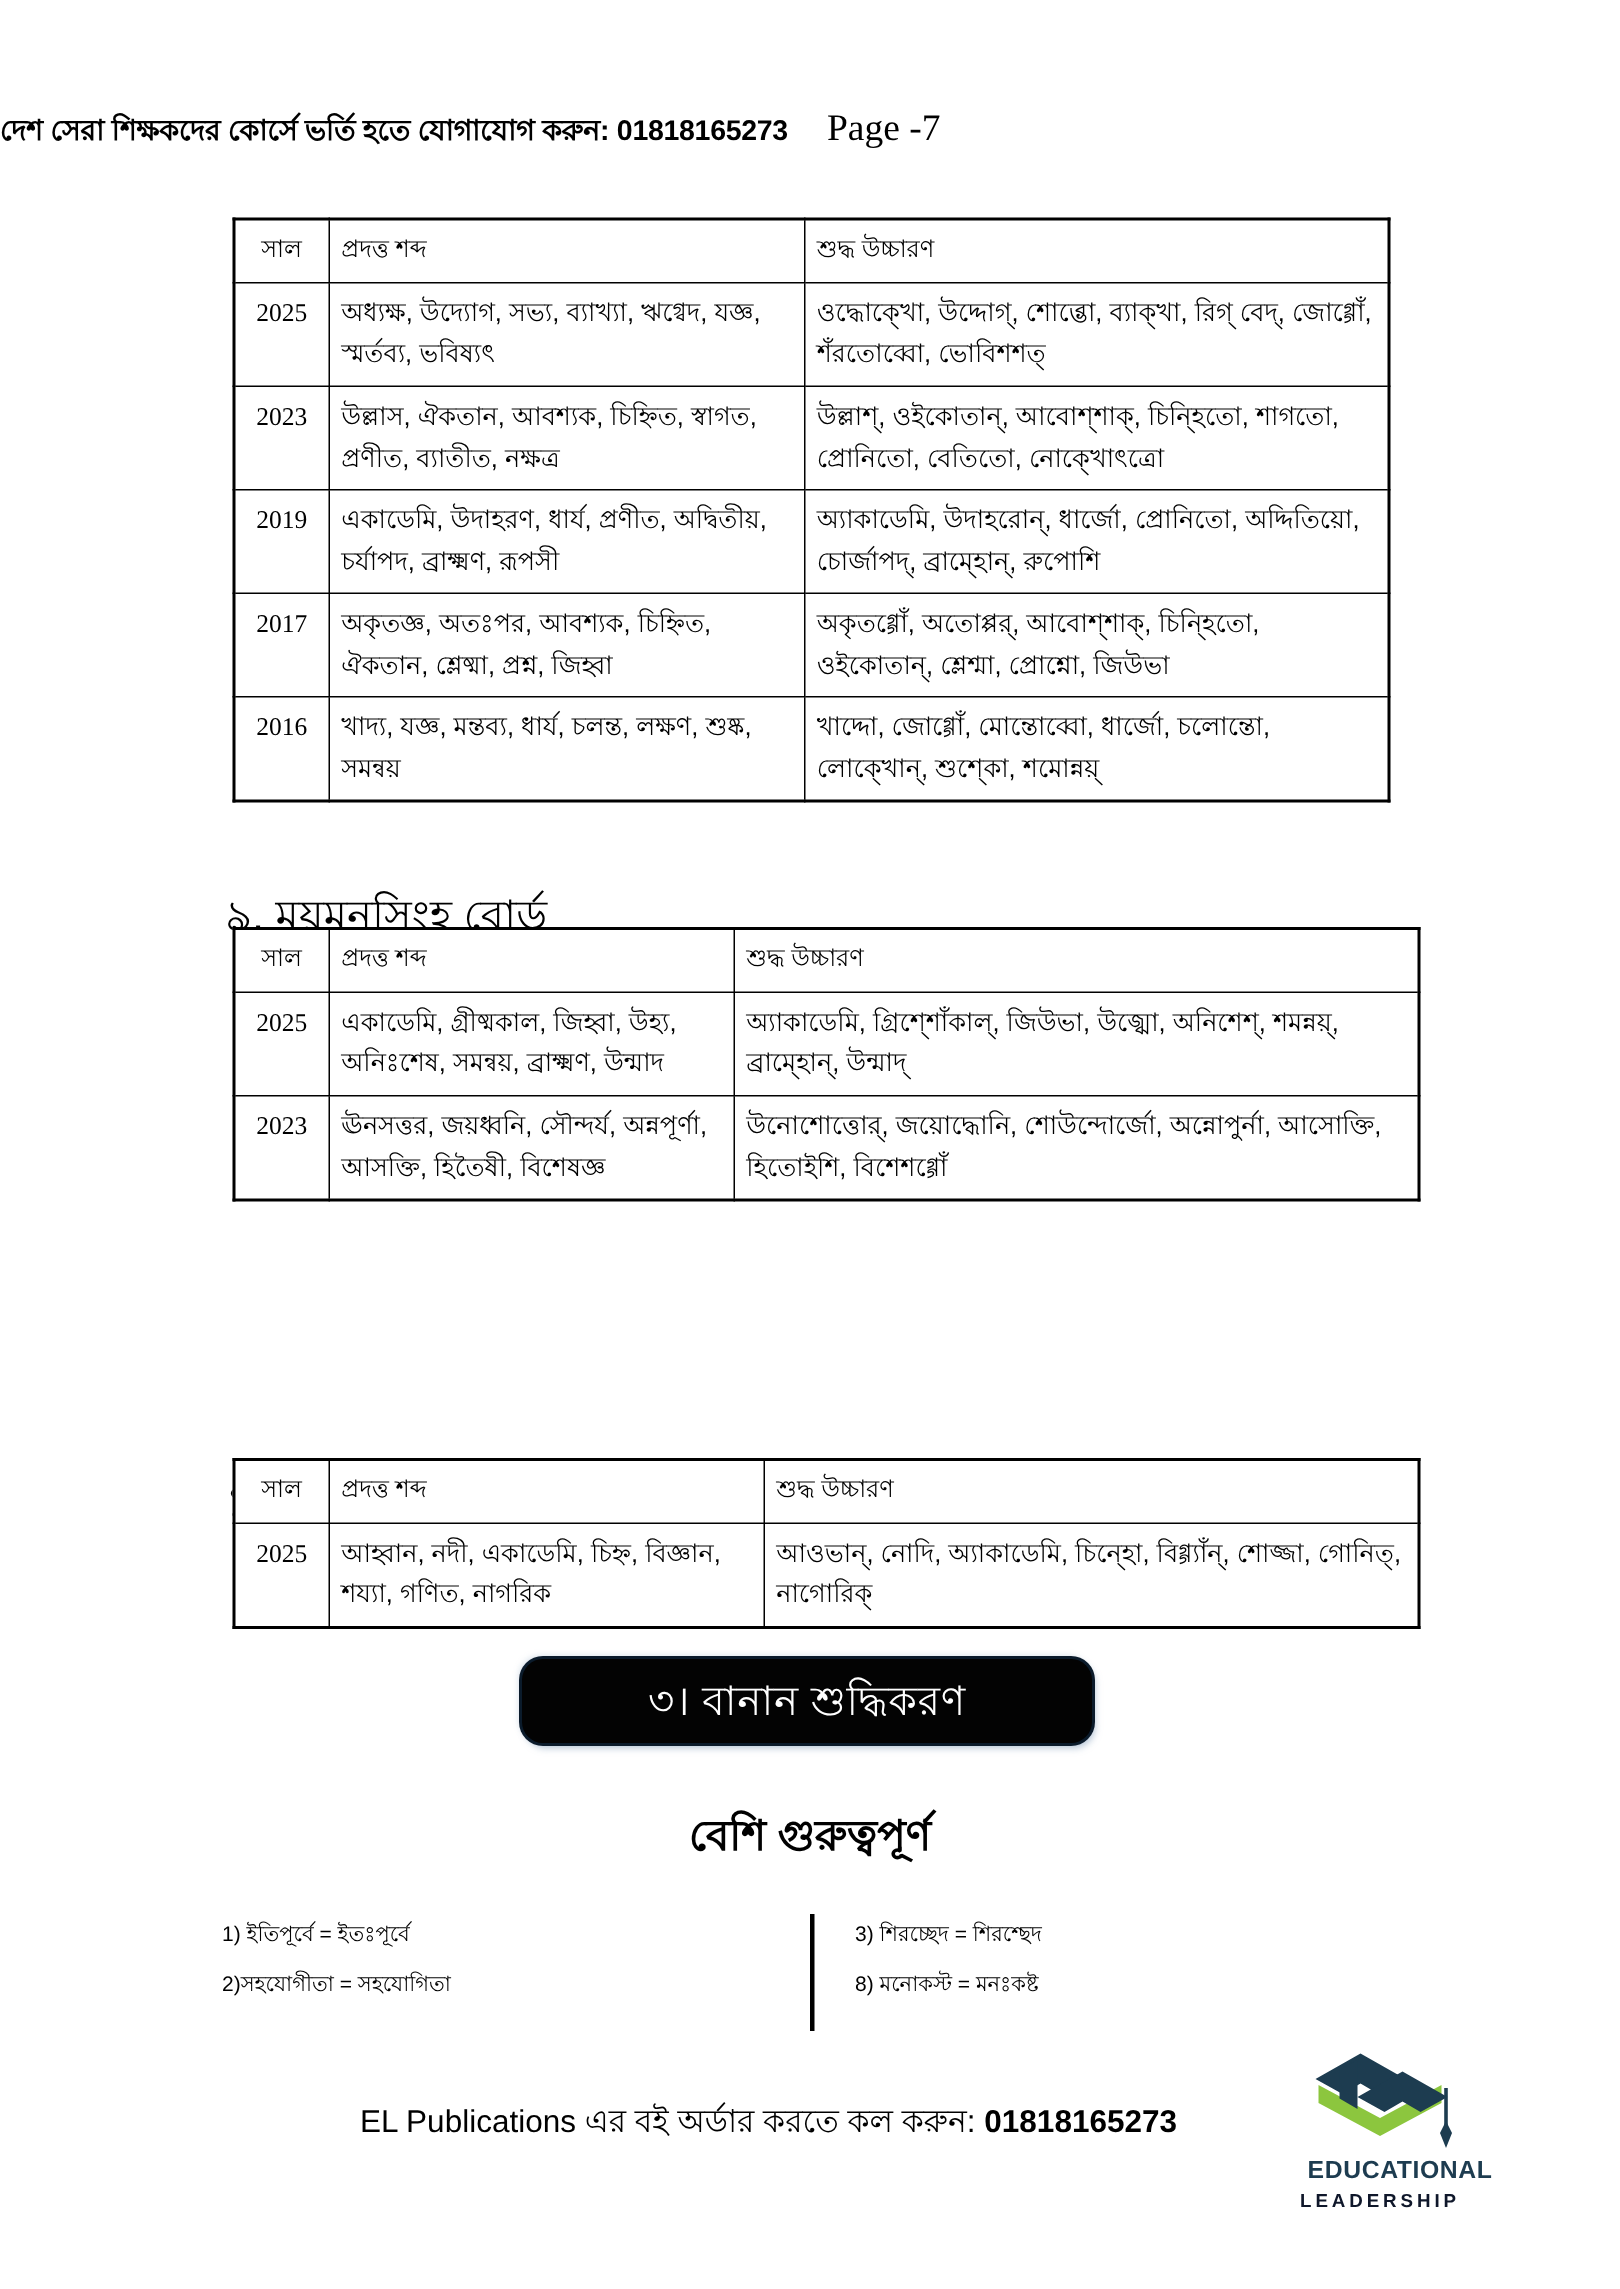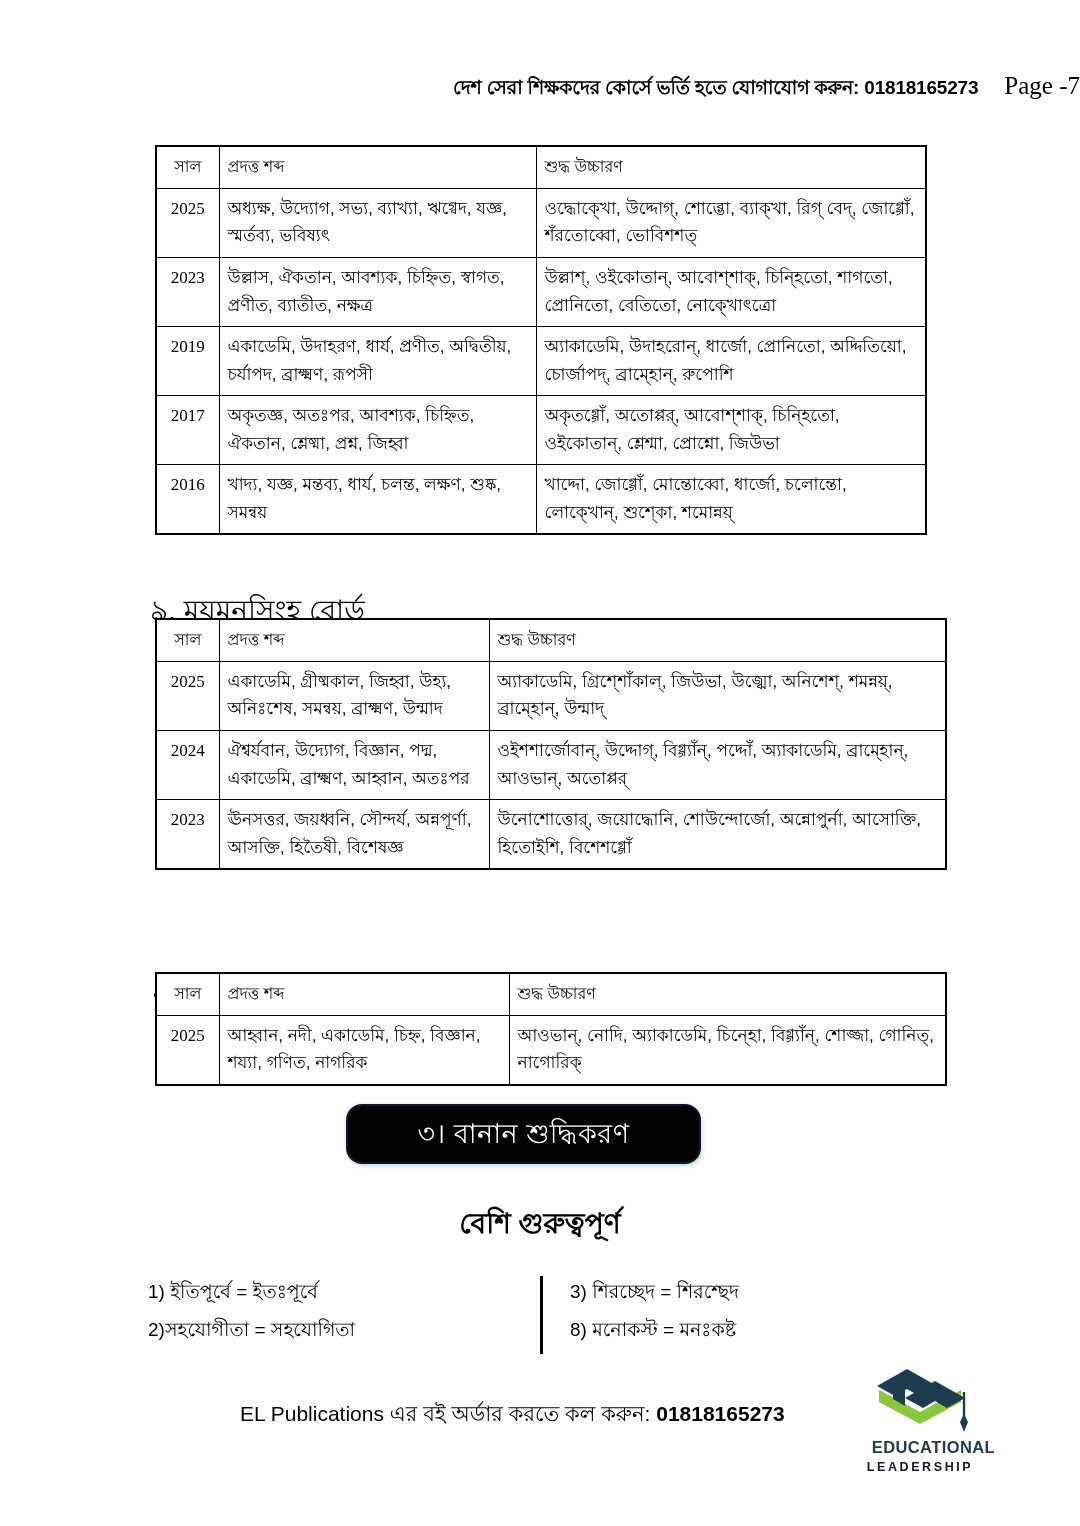--- a/index.html
+++ b/index.html
@@ -21,21 +21,21 @@
     width: 1080px;
     height: 1526px;
   }
 
   
   .header {
     position: absolute;
     top: 72px;
     left: 0;
     width: 1080px;
-    text-align: right;
+    text-align: left;
     white-space: nowrap;
   }
   .header-bn {
     font-family: "Liberation Sans", sans-serif;
     font-size: 19px;
     font-weight: bold;
     letter-spacing: -0.2px;
   }
   .header-page {
     font-family: "Liberation Serif", serif;
@@ -107,21 +107,21 @@
     margin-top: 44px;
   }
   #heading-mymensingh { left: 150px; top: 545px; }
   #heading-alim { left: 150px; top: 936px; }
 
   
   .banner {
     position: absolute;
     left: 348px;
     top: 1106px;
-    width: 351px;
+    width: 380px;
     height: 56px;
     background: #030303;
     border-radius: 14px;
     box-shadow: 0 0 0 2px #0b1b2b, 2px 3px 5px rgba(120,150,180,0.55),
                 -2px -2px 4px rgba(140,165,195,0.35);
     display: flex;
     align-items: center;
     justify-content: center;
     text-align: right;
   }
@@ -153,21 +153,21 @@
     width: 800px;
     height: 80px;
   }
   .list-col {
     position: absolute;
     top: 0;
   }
   .list-col.left { left: 0px; width: 380px; }
   .list-col.right { left: 422px; width: 370px; }
   .list-item {
-    font-size: 19px;
+    font-size: 14px;
     line-height: 1.0;
     margin-bottom: 19px;
     white-space: nowrap;
   }
   .divider-v {
     position: absolute;
     left: 392px;
     top: -6px;
     width: 3px;
     height: 78px;
@@ -285,25 +285,20 @@
         <th class="yr">সাল</th>
         <th>প্রদত্ত শব্দ</th>
         <th>শুদ্ধ উচ্চারণ</th>
       </tr>
     </thead>
     <tbody>
       <tr>
         <td class="yr">2025</td>
         <td class="cellwords">একাডেমি, গ্রীষ্মকাল, জিহ্বা, উহ্য, অনিঃশেষ, সমন্বয়, ব্রাক্ষ্মণ, উন্মাদ</td>
         <td class="cellwords">অ্যাকাডেমি, গ্রিশ্শোঁকাল্, জিউভা, উজ্ঝো, অনিশেশ্, শমন্নয়্, ব্রাম্হোন্, উন্মাদ্</td>
-      </tr>
-      <tr>
-        <td class="yr">2024</td>
-        <td class="cellwords">ঐশ্বর্যবান, উদ্যোগ, বিজ্ঞান, পদ্ম, একাডেমি, ব্রাক্ষ্মণ, আহ্বান, অতঃপর</td>
-        <td class="cellwords">ওইশশার্জোবান্, উদ্দোগ্, বিগ্গ্যাঁন্, পদ্দোঁ, অ্যাকাডেমি, ব্রাম্হোন্, আওভান্, অতোপ্পর্</td>
       </tr>
       <tr>
         <td class="yr">2023</td>
         <td class="cellwords">ঊনসত্তর, জয়ধ্বনি, সৌন্দর্য, অন্নপূর্ণা, আসক্তি, হিতৈষী, বিশেষজ্ঞ</td>
         <td class="cellwords">উনোশোত্তোর্, জয়োদ্ধোনি, শোউন্দোর্জো, অন্নোপুর্না, আসোক্তি, হিতোইশি, বিশেশগ্গোঁ</td>
       </tr>
     </tbody>
   </table>
 
   <div class="sec-heading" id="heading-alim">১০. আলিম বোর্ড (মাদ্রাসা বোর্ড)</div>

